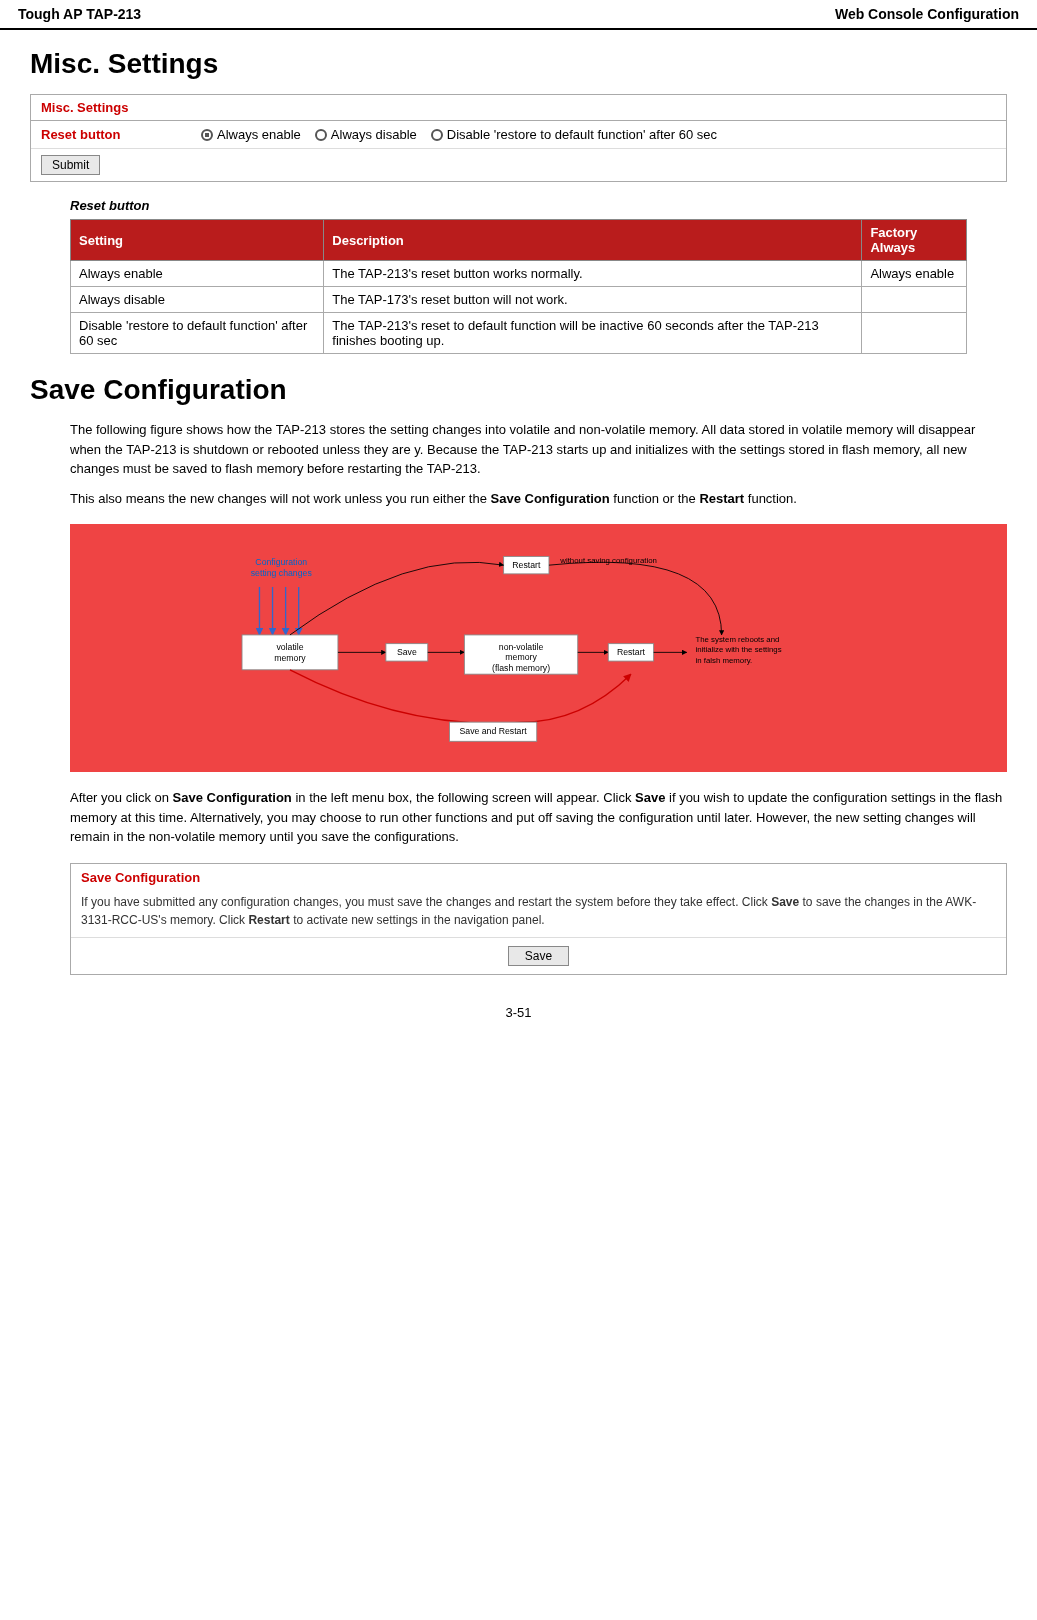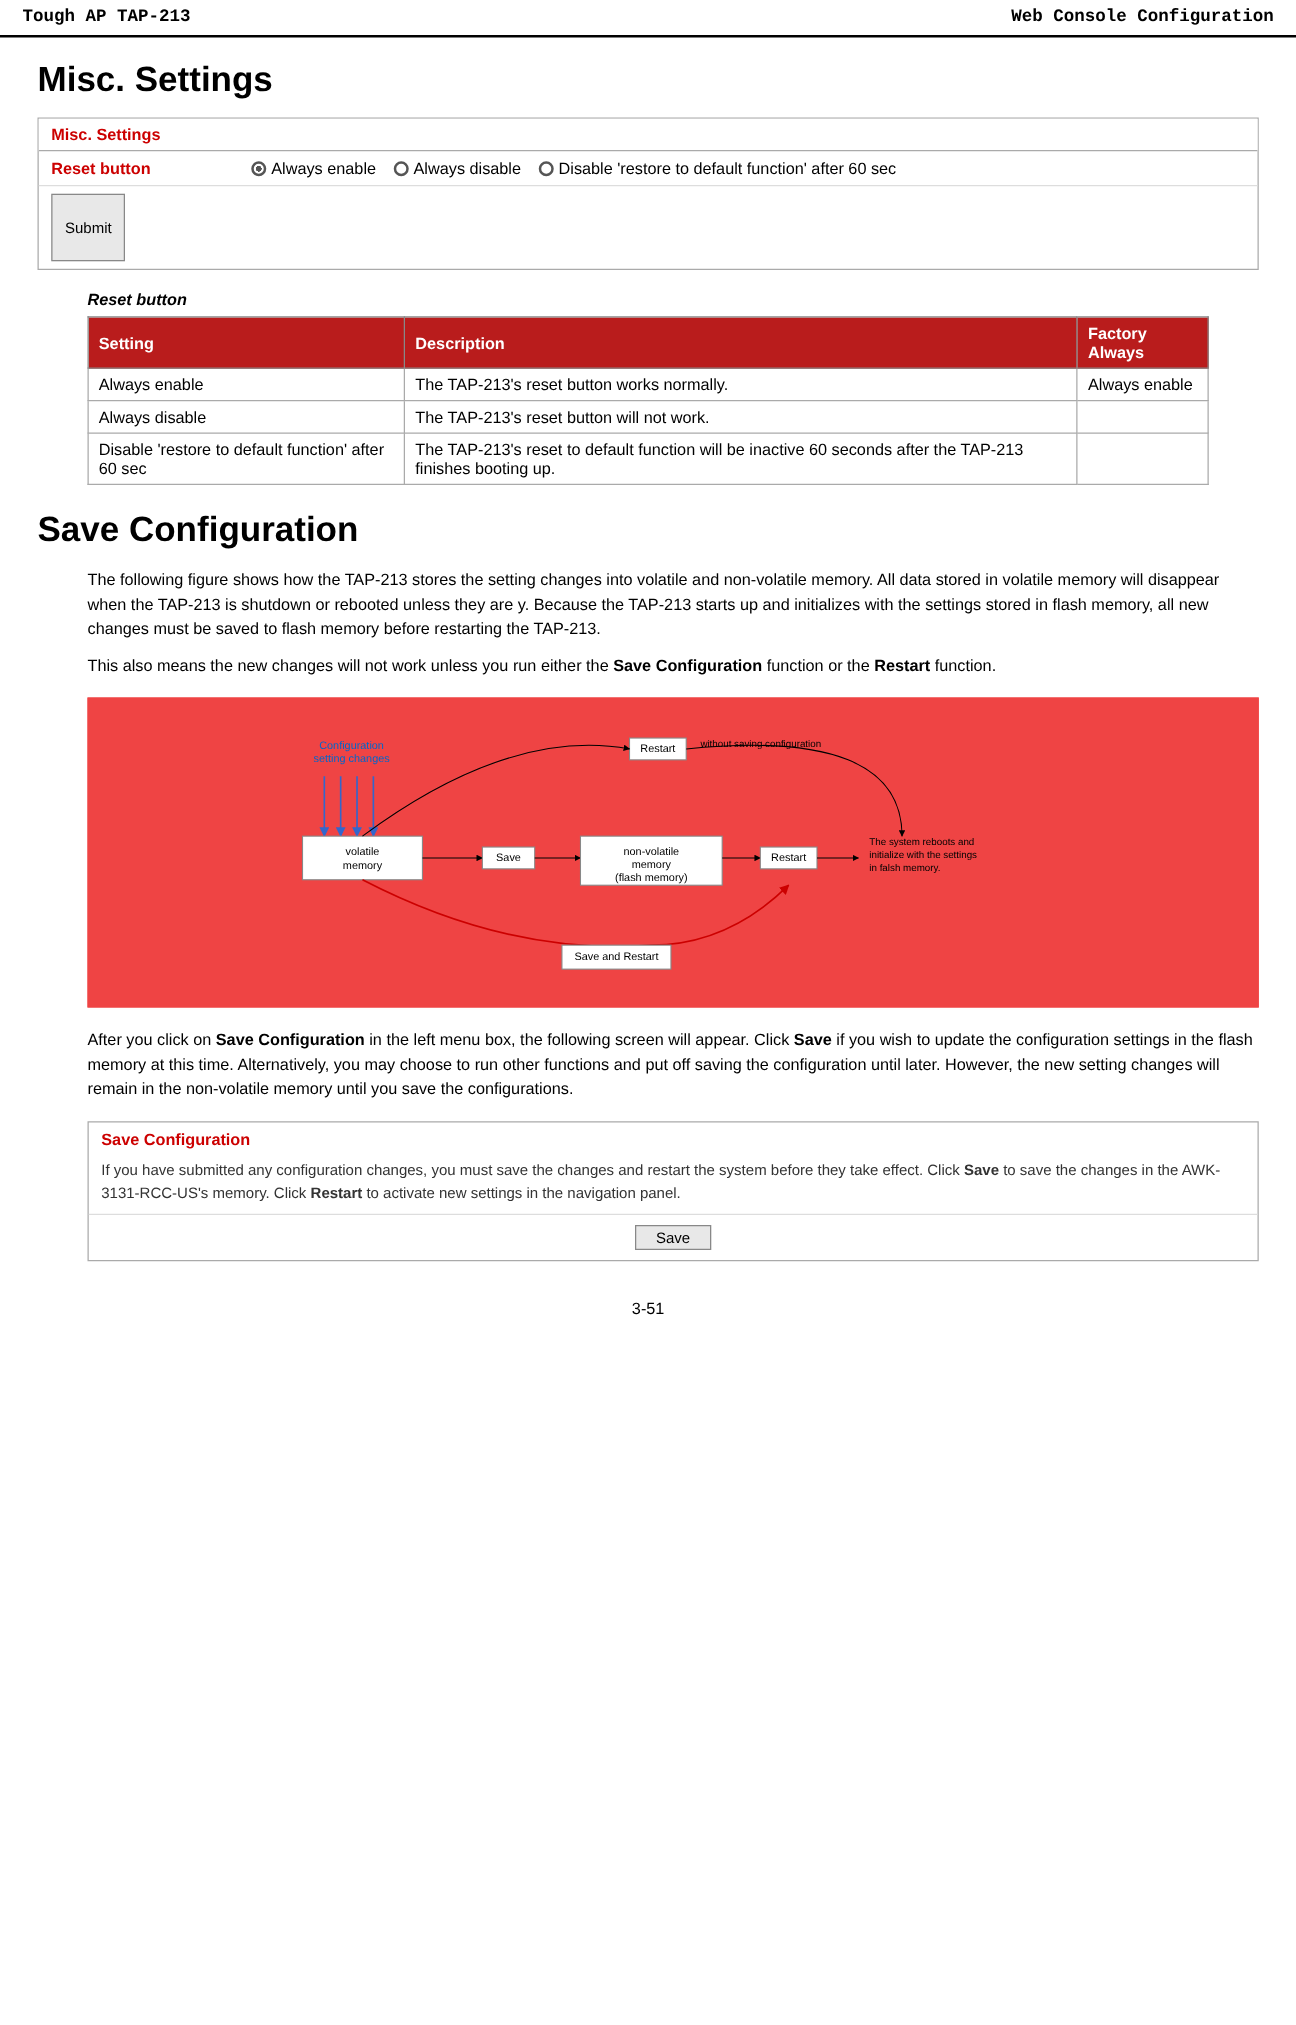--- a/index.html
+++ b/index.html
@@ -12,21 +12,20 @@
       min-height: 1620px;
       padding: 0;
     }
     .header {
       display: flex;
       justify-content: space-between;
       align-items: center;
       padding: 6px 18px;
       border-bottom: 2px solid #000;
       margin-bottom: 0;
-      font-family: Liberation Mono, monospace;
     }
     .header-left {
       font-size: 14px;
       font-weight: bold;
       color: #000;
     }
     .header-right {
       font-size: 14px;
       font-weight: bold;
       color: #000;
@@ -94,21 +93,21 @@
     .radio-circle.selected {
       border: 2px solid #555;
       background: radial-gradient(circle, #555 40%, #fff 41%);
     }
     .misc-submit-row {
       padding: 6px 10px;
     }
     .submit-btn {
       border: 1px solid #888;
       background: #e8e8e8;
-      padding: 19px 10px;
+      padding: 2px 10px;
       font-size: 12px;
       cursor: pointer;
     }
     .reset-button-section {
       margin: 14px 40px;
     }
     .reset-button-title {
       font-style: italic;
       font-weight: bold;
       font-size: 13px;
@@ -251,21 +250,21 @@
         </tr>
       </thead>
       <tbody>
         <tr>
           <td>Always enable</td>
           <td>The TAP-213's reset button works normally.</td>
           <td>Always enable</td>
         </tr>
         <tr>
           <td>Always disable</td>
-          <td>The TAP-213's reset button will not work.</td>
+          <td>The TAP-173's reset button will not work.</td>
           <td></td>
         </tr>
         <tr>
           <td>Disable 'restore to default function' after 60 sec</td>
           <td>The TAP-213's reset to default function will be inactive 60 seconds after the TAP-213 finishes booting up.</td>
           <td></td>
         </tr>
       </tbody>
     </table>
   </div>

